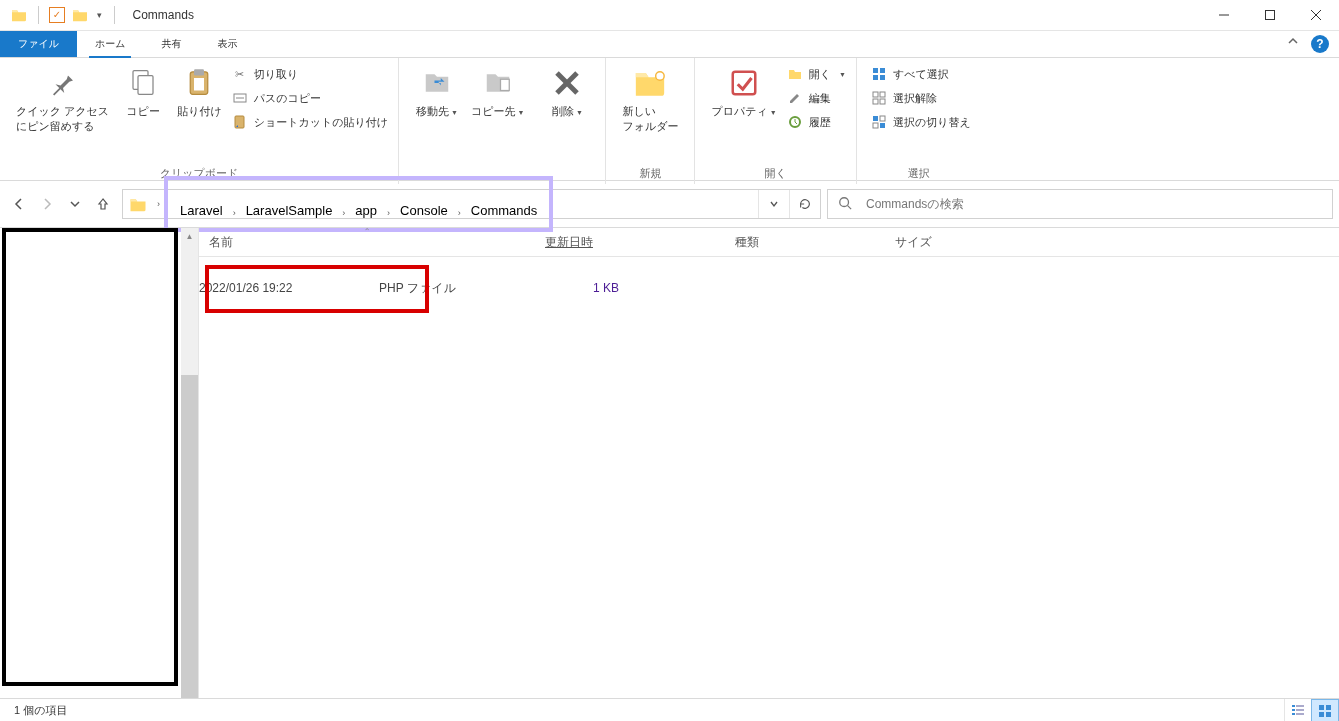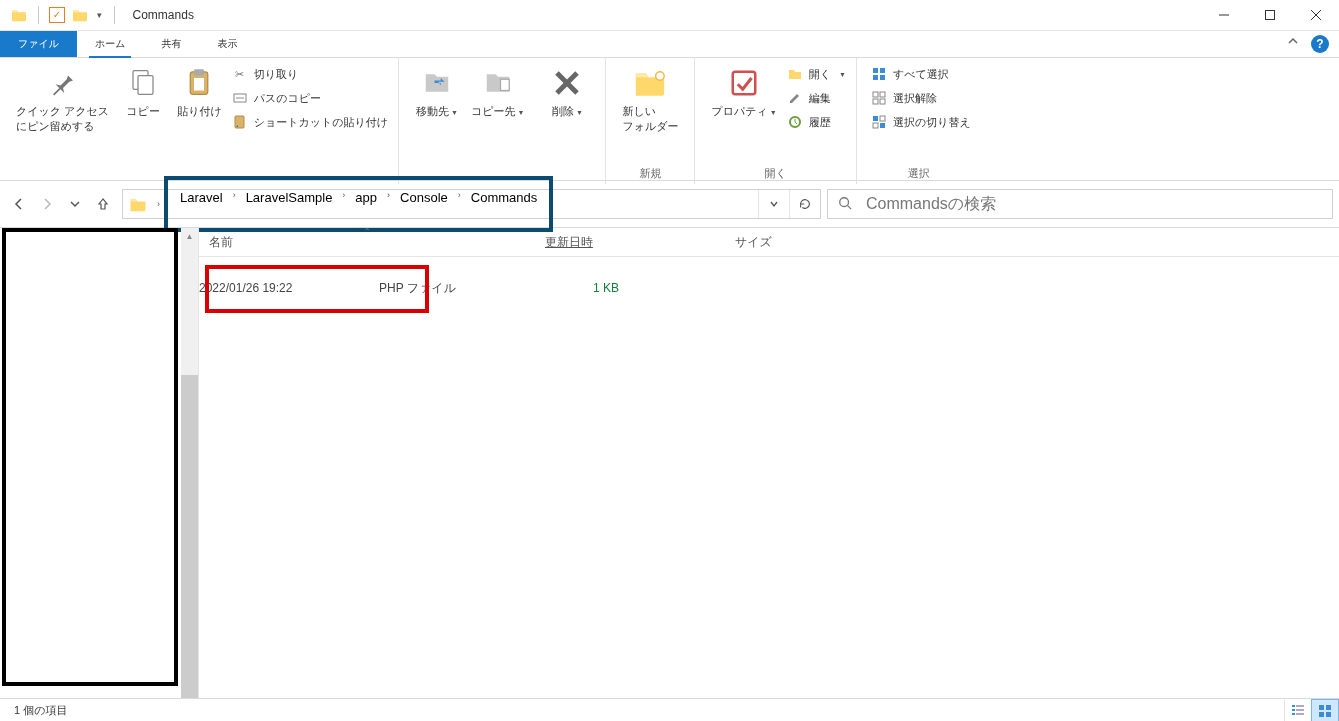--- a/index.html
+++ b/index.html
@@ -252,23 +252,23 @@
     position: relative;
     background: #fff;
   }
   .address-bar .addr-folder-icon {
     width: 18px;
     height: 14px;
     margin: 0 6px;
   }
   .breadcrumb {
     display: flex;
-    align-items: flex-start;
+    align-items: flex-end;
     height: 100%;
-    border: 4px solid #0c4a6e;
+    border: 4px solid #c4b5fd;
     padding: 10px 8px;
   }
   .crumb {
     display: flex;
     align-items: center;
     padding: 0 4px;
     font-size: 13px;
     cursor: default;
   }
   .crumb-chevron {
@@ -302,21 +302,21 @@
     background: #fff;
   }
   .search-box span.sicon {
     color: #666;
     margin-right: 12px;
     font-size: 14px;
   }
   .search-box input {
     border: none;
     outline: none;
-    font-size: 16px;
+    font-size: 12px;
     color: #333;
     flex: 1;
     background: transparent;
     font-family: inherit;
   }
   .search-box input::placeholder { color: #777; }
 
   
   .main {
     display: flex;
@@ -407,21 +407,21 @@
     height: 22px;
     display: flex;
     align-items: center;
     position: relative;
     margin-top: 14px;
   }
   .file-line .cell { font-size: 12px; color: #333; }
   .cell.cname { width: 326px; display: flex; align-items: center; padding-left: 8px; }
   .cell.cdate { width: 180px; color: #444; }
   .cell.ctype { width: 150px; color: #444; }
-  .cell.csize { width: 90px; text-align: right; color: #15803d; }
+  .cell.csize { width: 90px; text-align: right; color: #4c1d95; }
   .red-highlight {
     position: absolute;
     left: 6px;
     top: -12px;
     width: 216px;
     height: 40px;
     border: 4px solid #d80000;
     pointer-events: none;
   }
 
@@ -561,20 +561,21 @@
           <span class="small-icon">
             <svg width="14" height="14" viewBox="0 0 14 14">
                 <rect x="2" y="1" width="9" height="12" rx="1" fill="#d9b36c" stroke="#b58b3e"></rect>
                 <path d="M5 10 L3 12 L5 12 Z" fill="#2a6fd6"></path>
               </svg>
           </span>
           <span>ショートカットの貼り付け</span>
         </div>
       </div>
     </div>
+    <div class="group-label">クリップボード</div>
   </div>
 
   <div class="ribbon-group">
     <div class="group-content">
       <div class="big-btn">
         <div class="icon-svg">
           <svg width="30" height="30" viewBox="0 0 24 24">
               <path fill="#c9c9c9" d="M3 5h7l2 2h9v12H3z"></path>
               <path fill="#3a8cd6" d="M13 11h5l-3-3v2h-5v2h5v2z"></path>
             </svg>
@@ -785,20 +786,21 @@
     </div>
   </div>
 
   <div class="content-pane">
     <div class="column-headers">
       <div class="col name">
         <span class="sort-ind">⌃</span>
         <span>名前</span>
       </div>
       <div class="col date">更新日時</div>
+      <div class="col type">種類</div>
       <div class="col size">サイズ</div>
     </div>
 
     <div class="file-list">
       <div class="file-line">
         <div class="red-highlight"></div>
         <div class="cell cdate">2022/01/26 19:22</div>
         <div class="cell ctype">PHP ファイル</div>
         <div class="cell csize">1 KB</div>
       </div>

